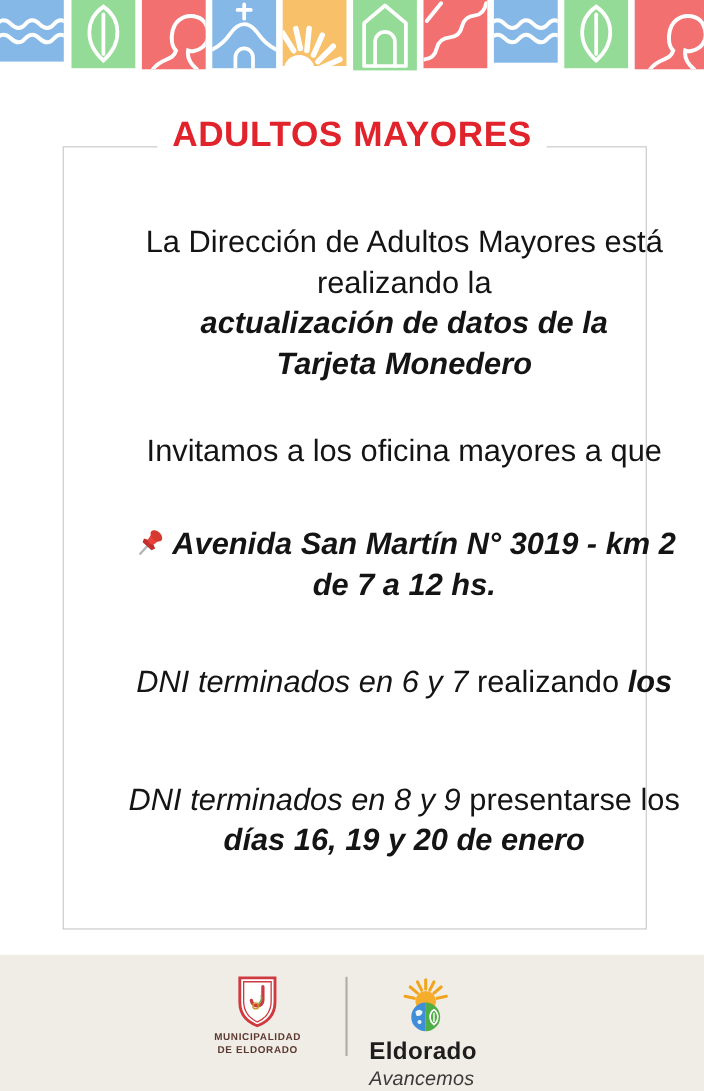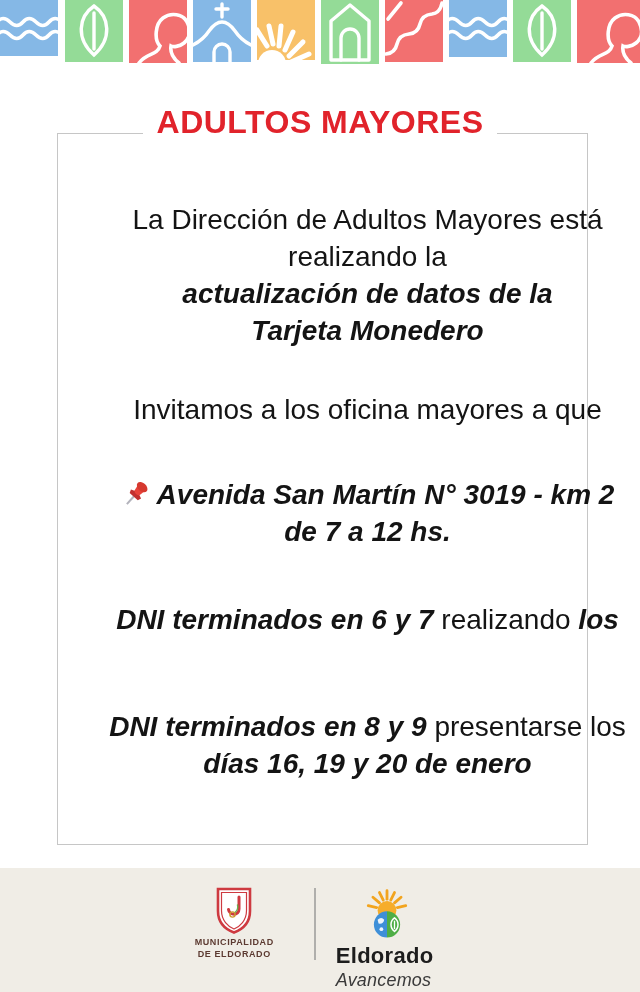--- a/index.html
+++ b/index.html
@@ -21,21 +21,21 @@
   .card{
     position:absolute;left:57px;top:133px;width:531px;height:712px;
     background:#ffffff;border:1.5px solid #c6c6c6;box-sizing:border-box;z-index:1;
   }
   .tblock{
     position:absolute;left:57px;width:621px;text-align:center;z-index:2;
     font-size:28px;line-height:37px;color:#141414;
   }
   .tblock div{white-space:nowrap;}
   .bi{font-weight:700;font-style:italic;}
-  .it{font-style:italic;font-weight:bold;}
+  .it{font-style:italic;}
   .b1{top:201px;} .b2{top:391px;} .b3{top:476px;text-align:center;} .b4{top:601px;} .b5{top:708px;}
   .pin{display:inline-block;width:30px;height:30px;vertical-align:-5px;margin-right:6px;}
   
   .footer{
     position:absolute;left:0;top:868px;width:640px;height:124px;background:#F0EDE6;
     display:flex;align-items:flex-start;justify-content:center;gap:20px;padding-top:18px;box-sizing:border-box;
   }
   .muni{display:flex;flex-direction:column;align-items:center;width:120px;}
   .muni svg{width:42px;height:50px;}
   .muni-line{font-size:9px;font-weight:700;letter-spacing:.6px;color:#5C3A31;line-height:11px;margin-top:1px;}

